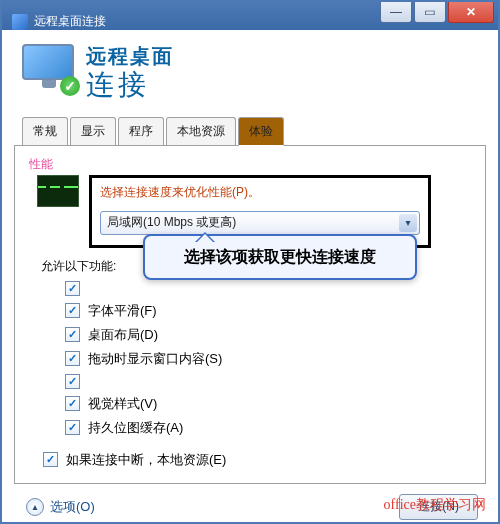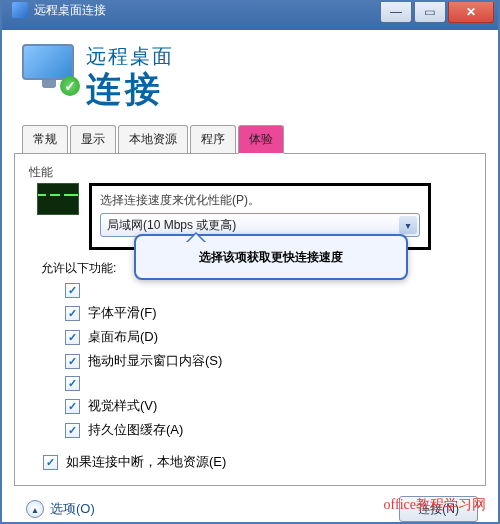--- a/index.html
+++ b/index.html
@@ -1,55 +1,55 @@
 <!DOCTYPE html>
 <html><head>
 <meta charset="utf-8">
 <style>
 html,body{margin:0;padding:0;font-family:"Microsoft YaHei","SimSun",Tahoma,sans-serif;font-size:12px;background:#fff}
 .frame{width:500px;height:524px;position:relative;background:#fff;border:2px solid #4d7ab5;box-sizing:border-box}
-.titlebar{height:28px;background:linear-gradient(to bottom,#4d7ab5 0%,#3a6aa8 100%);display:flex;align-items:flex-start;color:#fff;padding:0 4px;position:relative}
+.titlebar{height:28px;background:linear-gradient(to bottom,#4d7ab5 0%,#3a6aa8 100%);display:flex;align-items:flex-end;color:#fff;padding:0 4px;position:relative}
 .titlebar .ticon{width:16px;height:16px;background:linear-gradient(135deg,#6fb0ff,#2b6cc7);border-radius:2px;margin:0 6px;display:inline-block}
 .titlebar .title{font-size:12px;flex:1}
 .sysbtns{display:flex;height:20px;position:absolute;right:4px;top:0}
 .sysbtn{width:30px;height:20px;margin-left:2px;display:flex;align-items:center;justify-content:center;background:linear-gradient(#e9eff8,#cdd9ea);border:1px solid #4d6f9e;border-top:none;border-radius:0 0 3px 3px;font-size:12px;color:#2c4160}
 .sysbtn.close{width:44px;background:linear-gradient(#e77a6d,#d94b3b);color:#fff;font-weight:bold;border-color:#b03129}
 .content{padding:8px;background:#fff;height:calc(100% - 28px);box-sizing:border-box;display:flex;flex-direction:column}
 .header{display:flex;align-items:flex-start;padding:6px 12px 14px 12px}
 .monicon{width:54px;height:48px;position:relative;margin-right:10px}
 .monicon .screen{width:48px;height:32px;background:linear-gradient(135deg,#89c6ff,#3a8ad6);border:2px solid #6f8bb0;border-radius:4px}
 .monicon .stand{width:14px;height:8px;background:#7f94b0;margin:0 auto;border-radius:0 0 3px 3px}
 .monicon .check{position:absolute;right:-4px;bottom:-4px;width:20px;height:20px;background:radial-gradient(#6fd66f,#2aa62a);border-radius:50%;display:flex;align-items:center;justify-content:center;color:#fff;font-weight:bold;font-size:14px}
 .header .texts{color:#0a64a4;line-height:1.2}
-.header .t1{font-size:20px;font-weight:400;letter-spacing:2px}
-.header .t2{font-size:35px;font-weight:700;letter-spacing:4px}
+.header .t1{font-size:20px;font-weight:700;letter-spacing:2px}
+.header .t2{font-size:28px;font-weight:400;letter-spacing:4px}
 .tabs{display:flex;align-items:flex-start;border-bottom:1px solid #a0a0a0;padding:0 8px;margin:0 4px}
 .tab{padding:5px 10px;border:1px solid #a0a0a0;border-bottom:none;background:#f4f4f4;margin-right:2px;border-radius:3px 3px 0 0;position:relative;top:1px;color:#222}
-.tab.active{background:#ec4899;border-bottom:1px solid #fff;top:1px}
+.tab.active{background:#a16207;border-bottom:1px solid #fff;top:1px}
 .tabpanel{border:1px solid #a0a0a0;border-top:none;margin:0 4px;padding:10px 10px 14px 10px;flex:1;position:relative}
-.group-label{font-size:12px;color:#404040;margin:0 0 0 4px}
+.group-label{font-size:12px;color:#ec4899;margin:0 0 0 4px}
 .perfbox{display:flex;align-items:flex-start;margin:2px 0 0 12px}
 .perficon{width:40px;height:30px;background:#0c2a0c;border:1px solid #355a35;margin-right:10px;position:relative;overflow:hidden}
 .perficon .wave{position:absolute;left:0;right:0;top:10px;height:2px;background:linear-gradient(90deg,#5ff25f 20%,transparent 20%,transparent 30%,#5ff25f 30%,#5ff25f 55%,transparent 55%,transparent 65%,#5ff25f 65%)}
 .perf-inner{border:3px solid #000;padding:6px 8px 10px 8px;width:320px}
-.perf-inner .lbl{margin-bottom:4px;color:#404040}
+.perf-inner .lbl{margin-bottom:10px;color:#c2410c}
 .combo{display:flex;align-items:center;background:linear-gradient(#fff,#e8eef9);border:1px solid #7a9ac8;border-radius:3px;height:22px;padding:0 2px 0 6px;position:relative}
 .combo .val{flex:1;color:#222;white-space:nowrap;overflow:hidden}
 .combo .arrow{width:18px;height:18px;background:linear-gradient(#dfe9f7,#b9cde9);border-radius:3px;display:flex;align-items:center;justify-content:center;color:#2a4c7a;font-size:10px}
 .allow-label{margin:10px 0 6px 16px;color:#000}
 .cblist{margin-left:40px}
 .cbitem{display:flex;align-items:center;margin:6px 0;color:#000;font-size:13px}
 .cb{width:13px;height:13px;border:1px solid #6f8bb0;background:linear-gradient(#fff,#e8f0fb);margin-right:8px;display:flex;align-items:center;justify-content:center;color:#1a6fc0;font-size:11px;font-weight:bold}
 .reconnect{display:flex;align-items:center;margin:14px 0 0 18px;color:#000;font-size:13px}
 .footer{display:flex;align-items:center;padding:10px 12px 4px 16px}
 .options{display:flex;align-items:center;color:#1a4e8a;font-size:13px}
 .options .circ{width:16px;height:16px;border:1px solid #6f8bb0;border-radius:50%;background:radial-gradient(#fff,#d6e6f7);margin-right:6px;display:flex;align-items:center;justify-content:center;color:#2a4c7a;font-size:10px}
 .spacer{flex:1}
 .btn{height:24px;padding:0 18px;background:linear-gradient(#f7f9fc,#dfe7f1);border:1px solid #7e94b3;border-radius:3px;color:#1e3150;font-size:12px;display:flex;align-items:center}
-.callout{position:absolute;left:132px;top:232px;width:270px;height:42px;border:2px solid #3d6dc6;background:#f0f5ff;border-radius:8px;display:flex;align-items:center;justify-content:center;font-size:12px;font-weight:bold;color:#000;box-shadow:0 2px 6px rgba(0,0,0,0.25)}
+.callout{position:absolute;left:141px;top:232px;width:270px;height:42px;border:2px solid #3d6dc6;background:#f0f5ff;border-radius:8px;display:flex;align-items:center;justify-content:center;font-size:16px;font-weight:bold;color:#000;box-shadow:0 2px 6px rgba(0,0,0,0.25)}
 .callout::before{content:"";position:absolute;top:-14px;left:50px;border:10px solid transparent;border-bottom-color:#3d6dc6}
 .callout::after{content:"";position:absolute;top:-10px;left:52px;border:8px solid transparent;border-bottom-color:#f0f5ff}
 .watermark{position:absolute;right:12px;bottom:8px;color:#e03a2f;font-size:14px;font-family:"SimSun";pointer-events:none}
 </style>
 </head>
 <body>
 
 <div class="frame">
   <div class="titlebar">
     <span class="ticon"></span>
@@ -70,22 +70,22 @@
       </div>
       <div class="texts">
         <div class="t1">远程桌面</div>
         <div class="t2">连接</div>
       </div>
     </div>
 
     <div class="tabs">
       <div class="tab">常规</div>
       <div class="tab">显示</div>
+      <div class="tab">程序</div>
       <div class="tab">本地资源</div>
-      <div class="tab">程序</div>
       <div class="tab active">体验</div>
     </div>
 
     <div class="tabpanel">
       <div class="group-label">性能</div>
       <div class="perfbox">
         <div class="perficon">
             <div class="wave"></div>
           </div>
         <div class="perf-inner">

